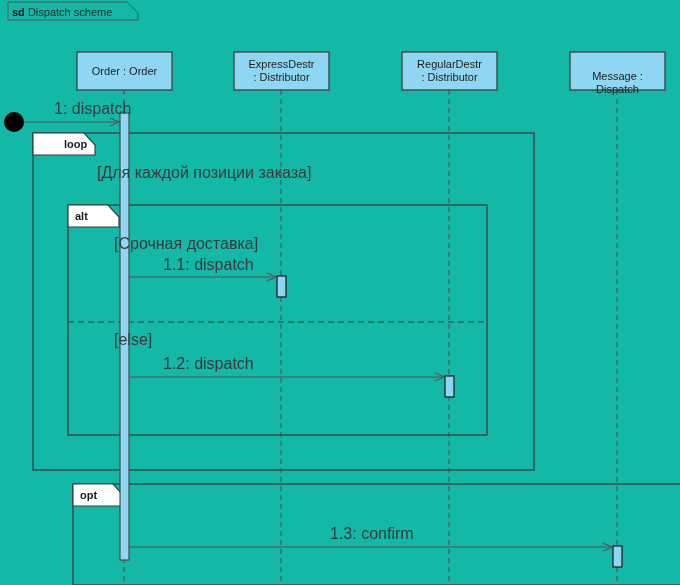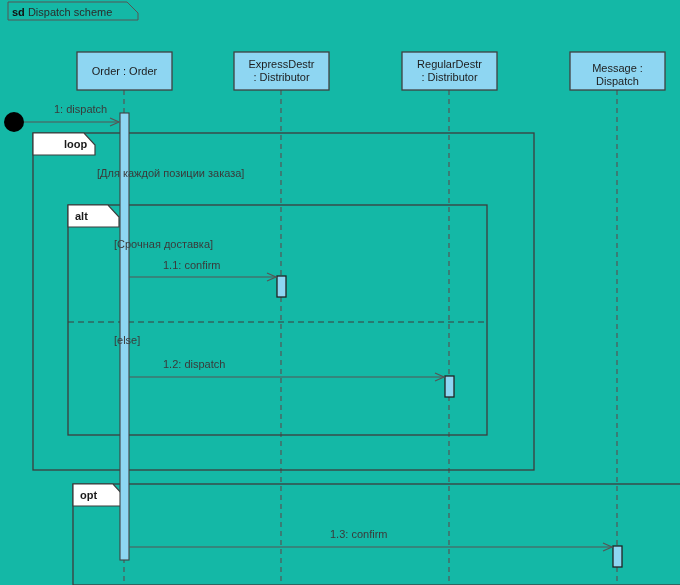--- a/index.html
+++ b/index.html
@@ -20,21 +20,21 @@
   #svg-layer {
     position: absolute;
     left: 0;
     top: 0;
     width: 680px;
     height: 585px;
   }
   .txt {
     position: absolute;
     color: #3a3a3a;
-    font-size: 11px;
+    font-size: 16px;
     line-height: 12px;
     white-space: nowrap;
   }
   .lifeline-label {
     position: absolute;
     text-align: center;
     color: #1d1d1d;
     font-size: 11px;
     line-height: 13px;
     white-space: nowrap;
@@ -147,31 +147,31 @@
     <div>Order : Order</div>
   </div>
   <div class="lifeline-label" style="left:234px; top:58px; width:95px;">
     <div>ExpressDestr</div>
     <div>: Distributor</div>
   </div>
   <div class="lifeline-label" style="left:402px; top:58px; width:95px;">
     <div>RegularDestr</div>
     <div>: Distributor</div>
   </div>
-  <div class="lifeline-label" style="left:570px; top:62px; width:95px;">
+  <div class="lifeline-label" style="left:570px; top:70px; width:95px;">
     <div>Message :</div>
     <div>Dispatch</div>
   </div>
 
   <div class="frame-tag" style="left:40px; top:138px;padding-left:24px;">loop</div>
   <div class="frame-tag" style="left:75px; top:210px;">alt</div>
   <div class="frame-tag" style="left:80px; top:489px;">opt</div>
 
   <div class="txt" style="left:97px; top:167px;">[Для каждой позиции заказа]</div>
   <div class="txt" style="left:114px; top:238px;">[Срочная доставка]</div>
   <div class="txt" style="left:114px; top:334px;">[else]</div>
 
   <div class="txt" style="left:54px; top:103px;">1: dispatch</div>
-  <div class="txt" style="left:163px; top:259px;">1.1: confirm</div>
+  <div class="txt" style="left:163px; top:259px;">1.1: dispatch</div>
   <div class="txt" style="left:163px; top:358px;">1.2: dispatch</div>
   <div class="txt" style="left:330px; top:528px;">1.3: confirm</div>
 
 </div>
 
 </body></html>

